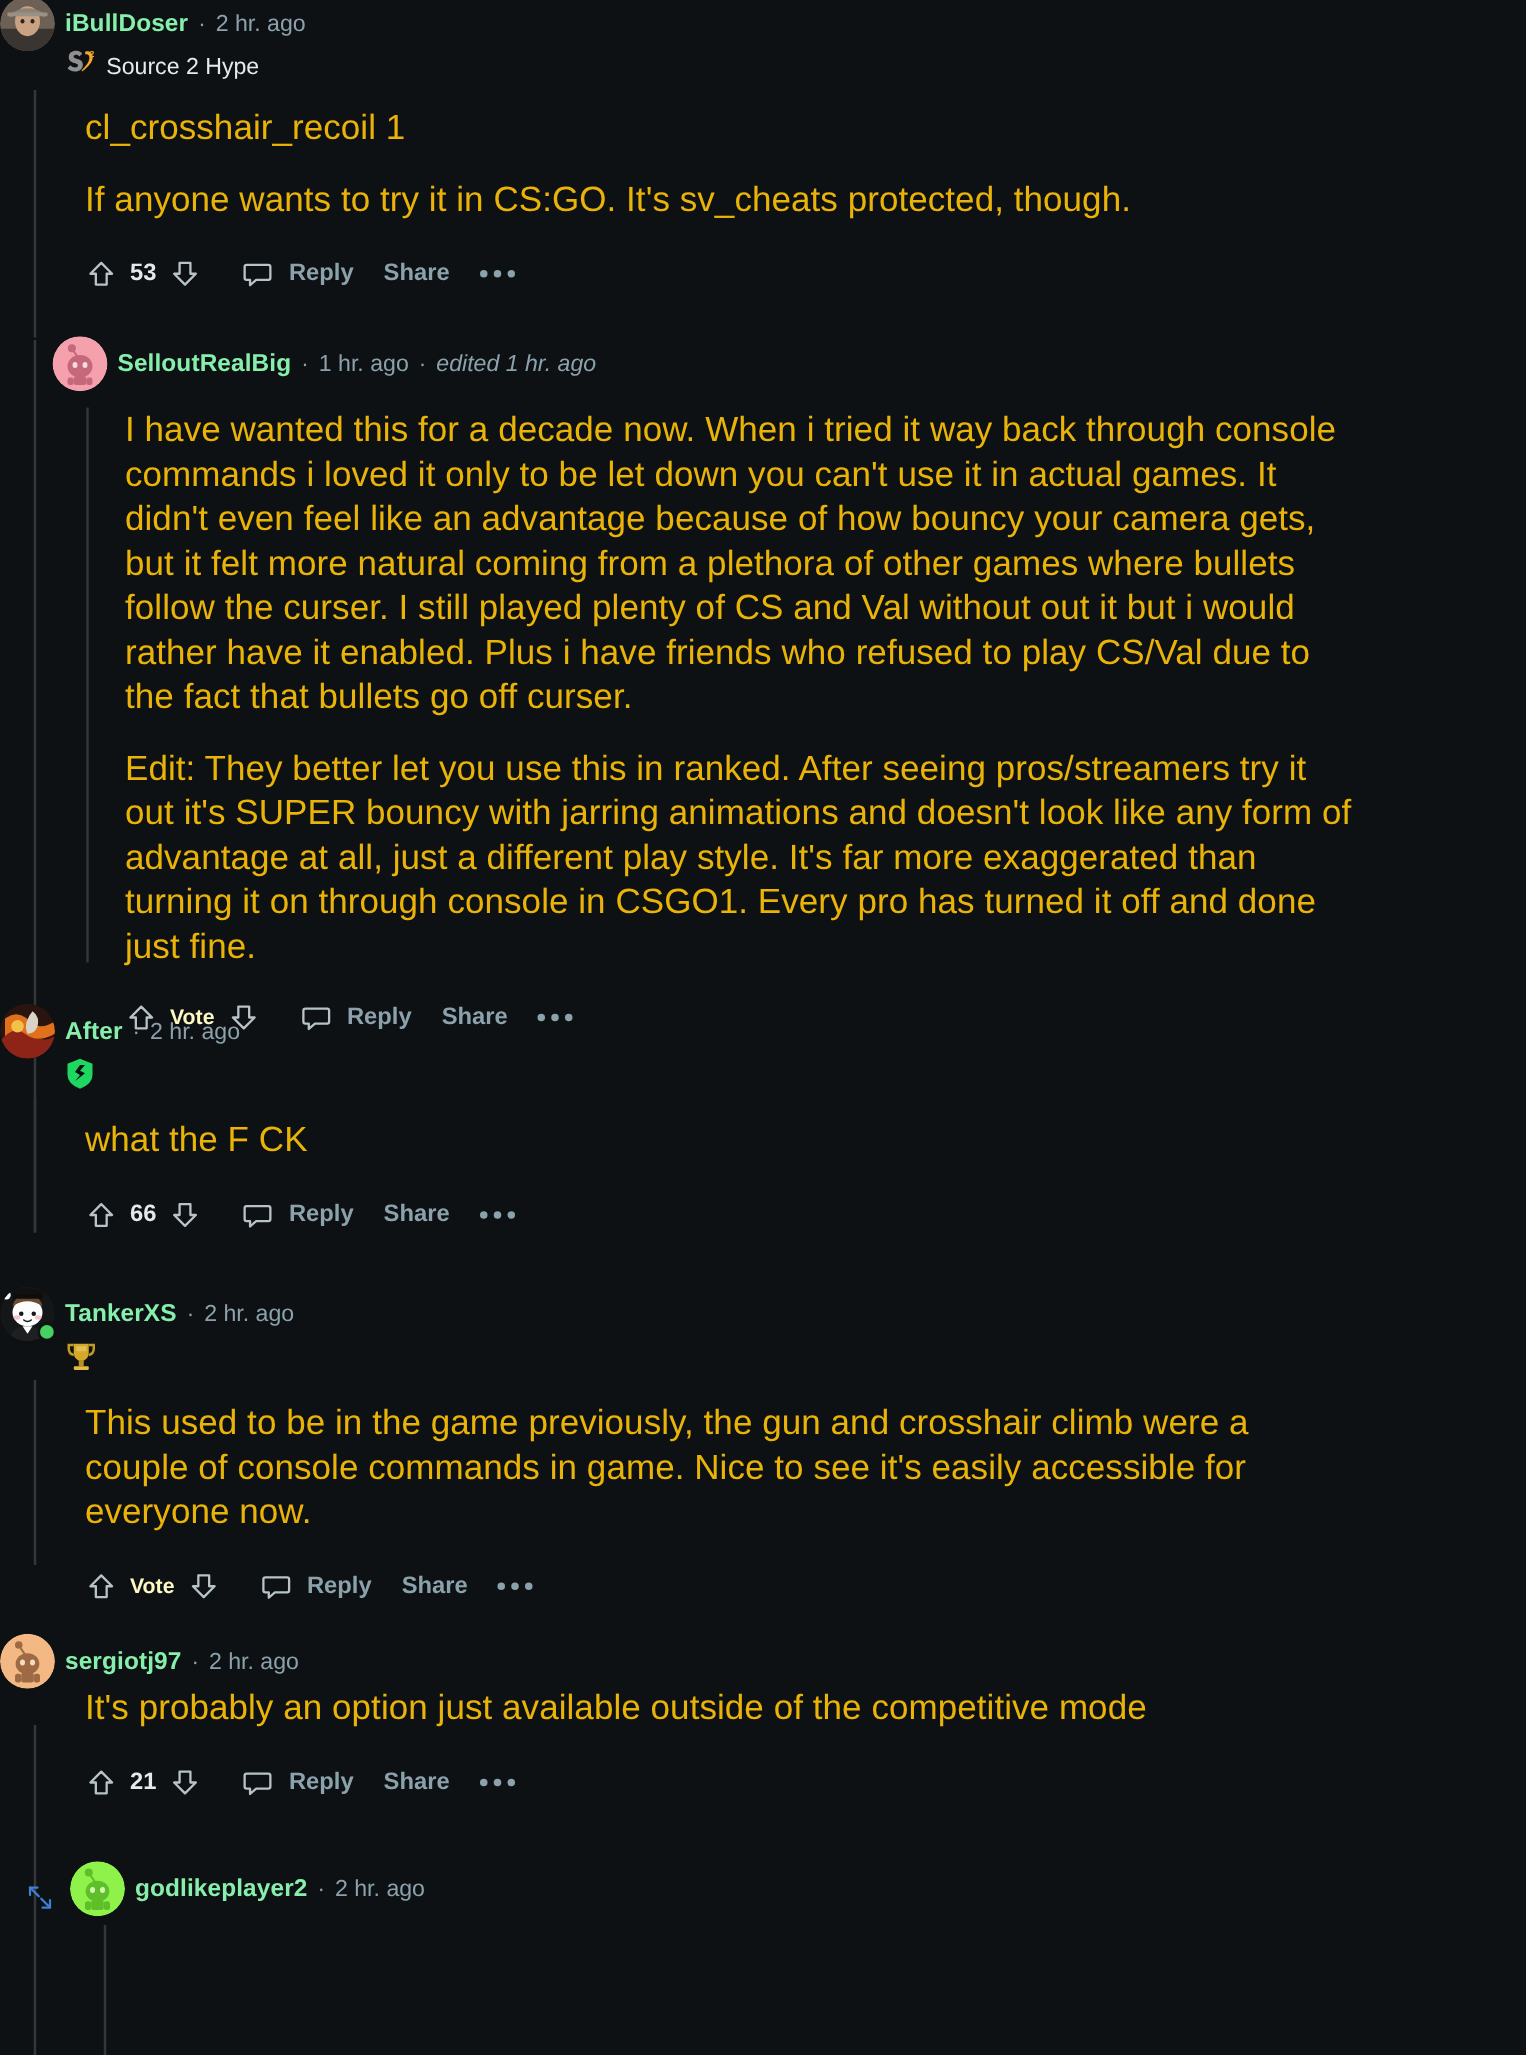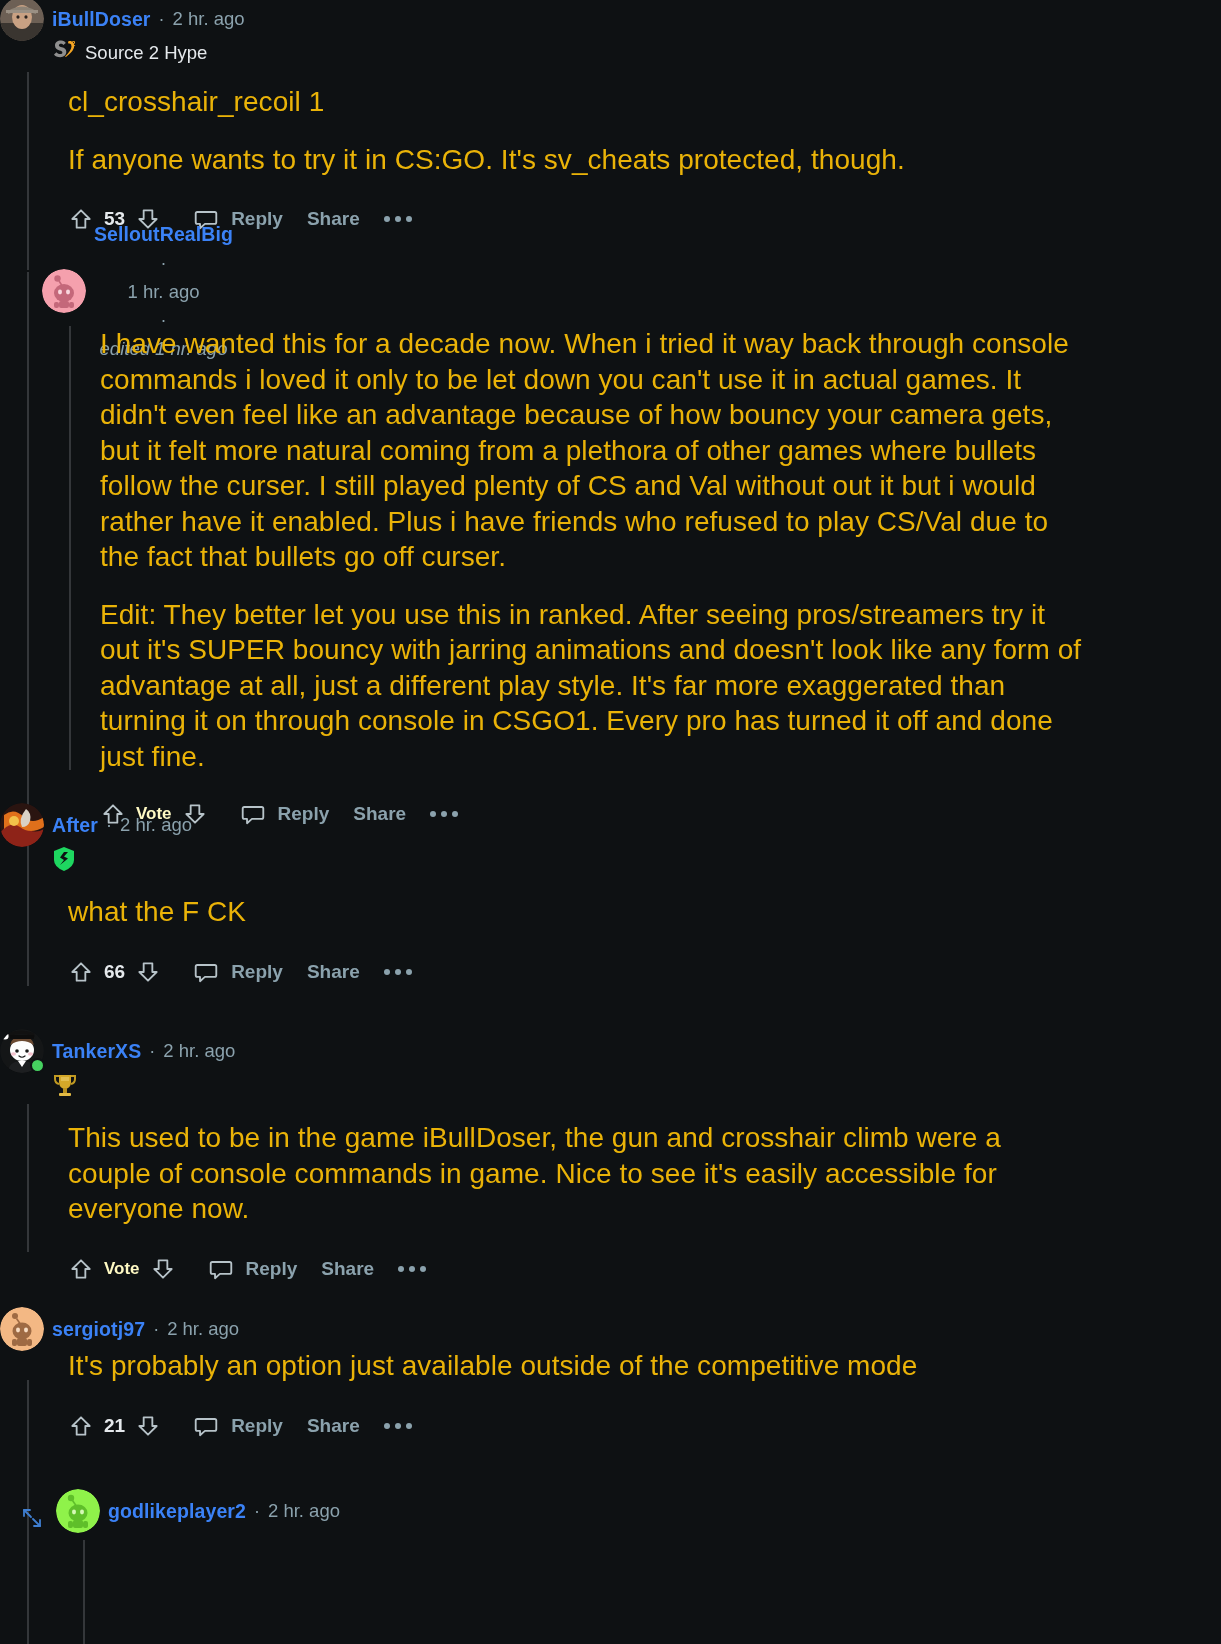--- a/index.html
+++ b/index.html
@@ -32,21 +32,21 @@
   .avatar svg { display: block; border-radius: 50%; }
   .online-dot {
     position: absolute;
     right: -1px; bottom: 0px;
     width: 15px; height: 15px;
     border-radius: 50%;
     background: #46d160;
     border: 2px solid #0e1113;
   }
   .uname {
-    color: #3b82f6;
+    color: #86efac;
     font-size: 19.5px;
     font-weight: 700;
     letter-spacing: 0.1px;
     white-space: nowrap;
   }
   .meta-sep { color: #8ba2ad; font-size: 18px; padding: 0 1px; }
   .meta {
     color: #8ba2ad;
     font-size: 18.5px;
     white-space: nowrap;
@@ -235,21 +235,21 @@
             <path d="M17 12 L21 18" stroke="#c4687a" stroke-width="1.6" fill="none"></path>
             <ellipse cx="22" cy="24" rx="10" ry="9"></ellipse>
             <rect x="17" y="32" width="10" height="7" rx="2"></rect>
             <rect x="12" y="33" width="5" height="6" rx="2"></rect>
             <rect x="27" y="33" width="5" height="6" rx="2"></rect>
           </g>
           <ellipse cx="18" cy="23" rx="2" ry="2.4" fill="#f9d7dd"></ellipse>
           <ellipse cx="26" cy="23" rx="2" ry="2.4" fill="#f9d7dd"></ellipse>
         </svg>
       </div>
-      <div style="display:flex;align-items:center;gap:7px;flex-direction:column;">
+      <div style="display:flex;align-items:center;gap:7px;">
         <span class="uname">SelloutRealBig</span>
         <span class="meta-sep">·</span>
         <span class="meta">1 hr. ago</span>
         <span class="meta-sep">·</span>
         <span class="meta edited">edited 1 hr. ago</span>
       </div>
     </div>
 
     <div class="body" style="margin-left:58px;margin-top:16px;width:985px;">
       <p>I have wanted this for a decade now. When i tried it way back through console commands i loved it only to be let down you can't use it in actual games. It didn't even feel like an advantage because of how bouncy your camera gets, but it felt more natural coming from a plethora of other games where bullets follow the curser. I still played plenty of CS and Val without out it but i would rather have it enabled. Plus i have friends who refused to play CS/Val due to the fact that bullets go off curser.</p>
@@ -395,21 +395,21 @@
           <path d="M19 5 h4 v3 q0 4 -4 5" stroke="#c09a22" stroke-width="2" fill="none"></path>
           <rect x="11" y="17" width="4" height="5" fill="#b8901f"></rect>
           <rect x="7" y="22" width="12" height="3" rx="1" fill="#e3bb45"></rect>
           <path d="M9 6 h8 v4 h-8 z" fill="#f0d67c" opacity="0.5"></path>
         </svg>
       </span>
       <span class="flair-text"></span>
     </div>
 
     <div class="body" style="margin-left:68px;margin-top:18px;width:960px;">
-      <p>This used to be in the game iBullDoser, the gun and crosshair climb were a couple of console commands in game. Nice to see it's easily accessible for everyone now.</p>
+      <p>This used to be in the game previously, the gun and crosshair climb were a couple of console commands in game. Nice to see it's easily accessible for everyone now.</p>
     </div>
 
     <div class="actions" style="margin-left:68px;margin-top:20px;">
       <div class="votes">
         <span class="act-icon">
           <svg width="26" height="26" viewBox="0 0 24 24" fill="none" stroke="#b7c3c9" stroke-width="1.7" stroke-linejoin="round">
               <path d="M12 4 L20 12 L16 12 L16 20 L8 20 L8 12 L4 12 Z"></path>
             </svg>
         </span>
         <span class="vote-label">Vote</span>

